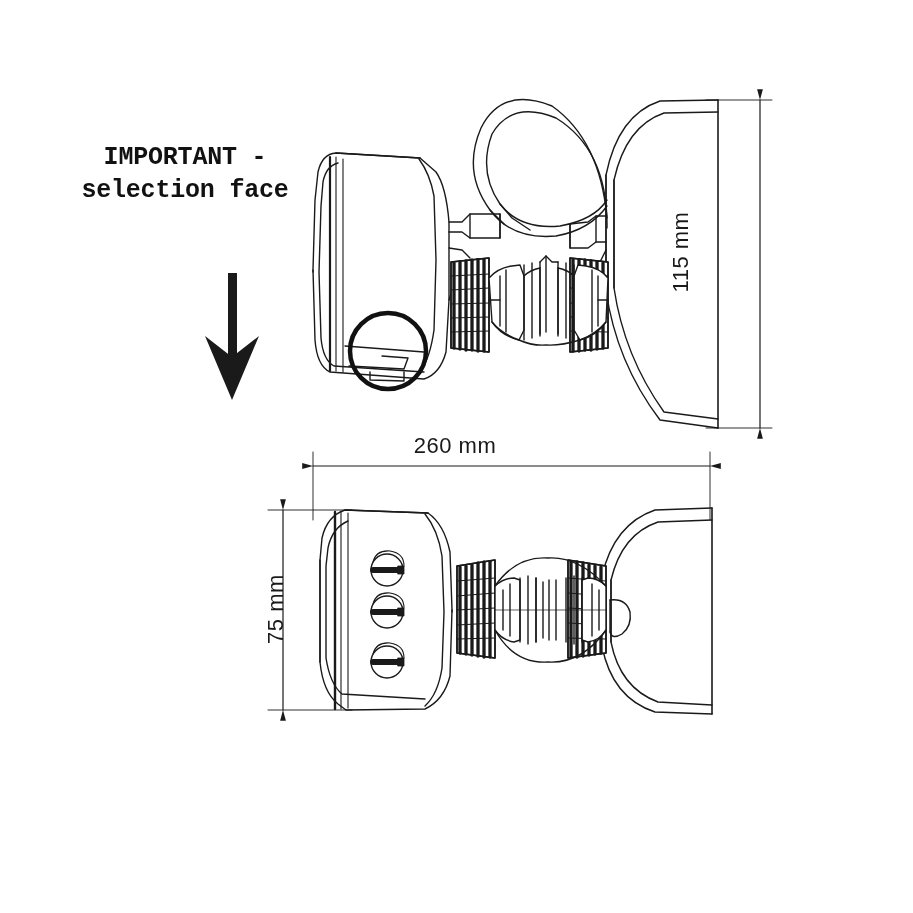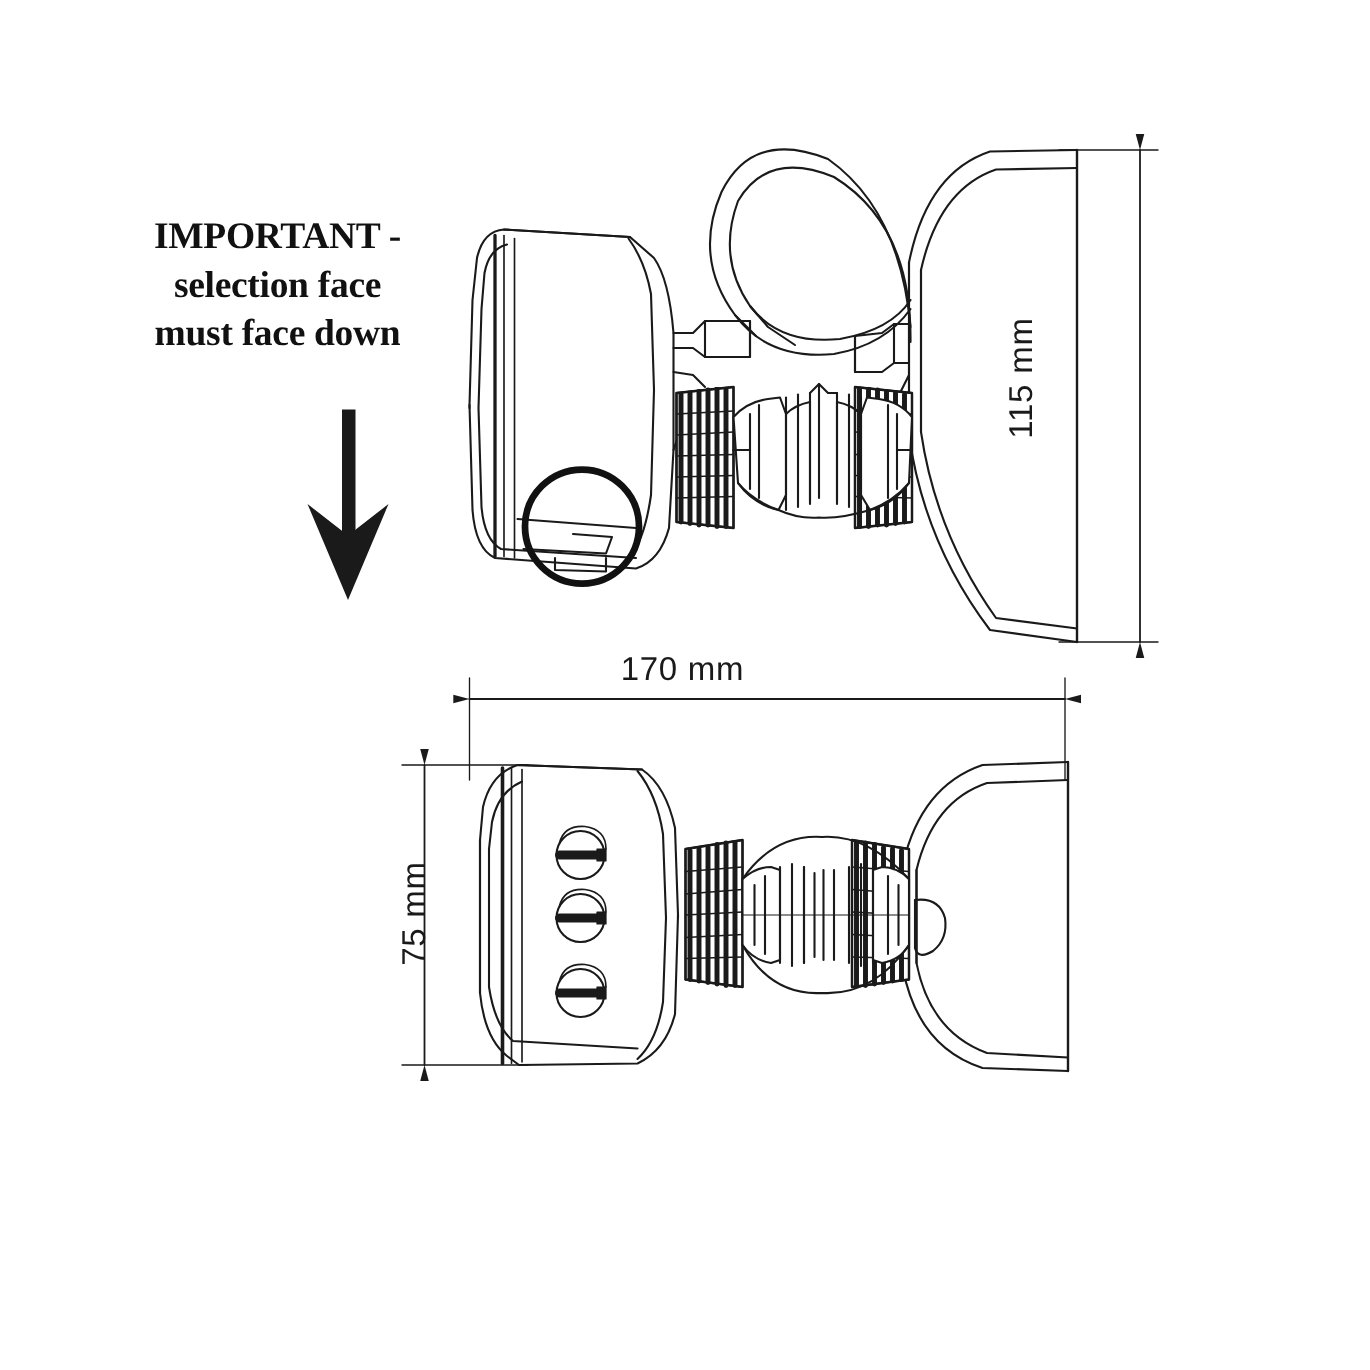--- a/index.html
+++ b/index.html
@@ -29,21 +29,21 @@
     width: 913px;
     height: 913px;
     display: block;
   }
   .note-block {
     position: absolute;
     left: 60px;
     top: 142px;
     width: 250px;
     text-align: center;
-    font-family: Liberation Serif, serif;
+    font-family: Liberation Mono, monospace;
     font-weight: bold;
     font-size: 25px;
     line-height: 1.30;
     color: #111111;
     letter-spacing: -0.2px;
   }
   .note-line { display: block; white-space: nowrap; }
   .dim-label {
     position: absolute;
     font-family: "Liberation Sans", sans-serif;
@@ -357,22 +357,21 @@
         <rect x="228" y="273" width="9" height="88"></rect>
         <path d="M205,336 L232,400 L259,336 L232,357 z"></path>
       </g>
 
     </g>
   </svg>
 
   <div class="note-block">
     <span class="note-line">IMPORTANT -</span>
     <span class="note-line">selection face</span>
-    <span class="note-line">must face down</span>
   </div>
 
   <div class="dim-label dim-vert" id="dim-115-label">115 mm</div>
 
-  <div class="dim-label" id="dim-140-label">170 mm</div>
+  <div class="dim-label" id="dim-140-label">260 mm</div>
 
   <div class="dim-label dim-vert" id="dim-75-label">75 mm</div>
 
 </div>
 
 </body></html>

